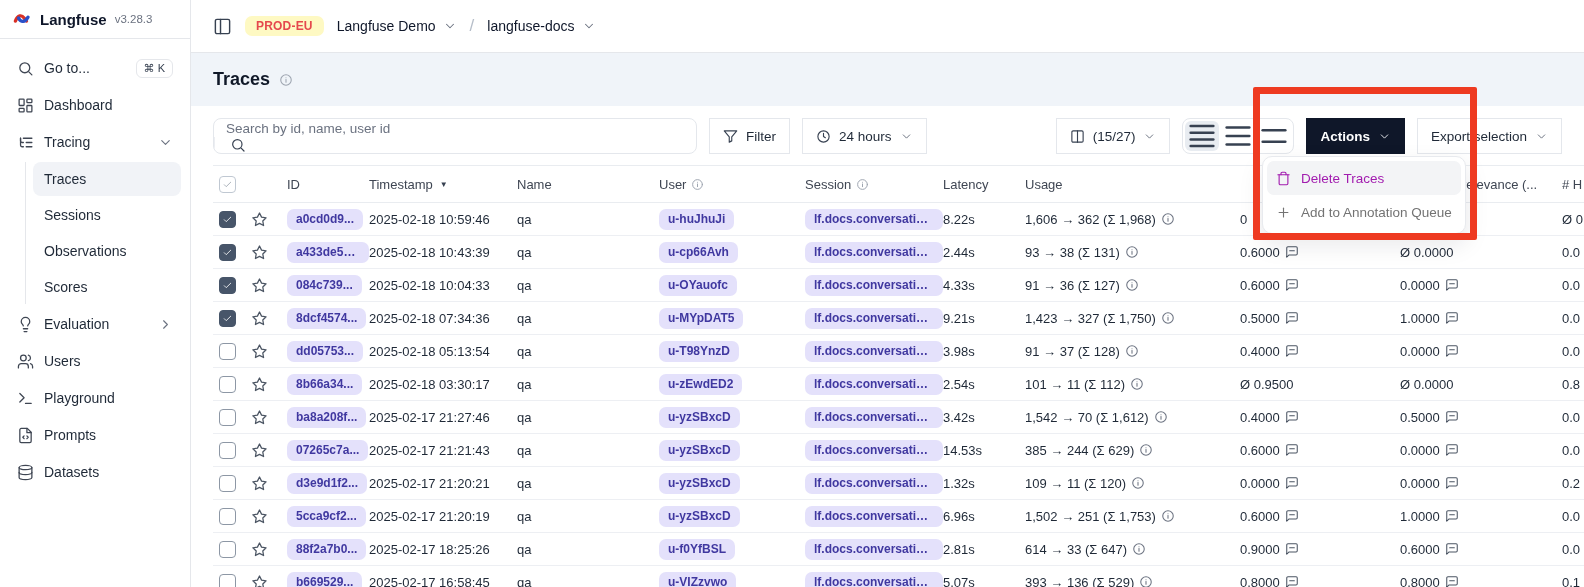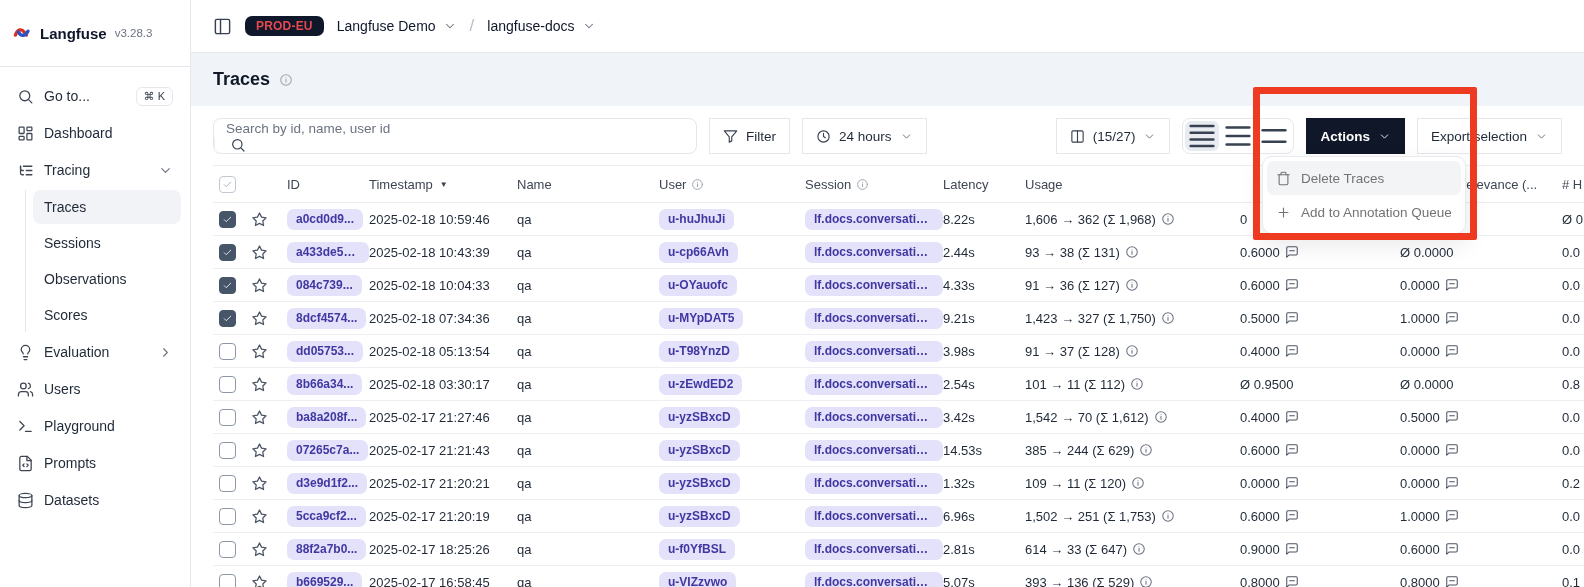--- a/index.html
+++ b/index.html
@@ -6,39 +6,39 @@
   html,body { width:1584px; height:587px; }
   body {
     position:relative; overflow:hidden; background:#fff;
     font-family:"Liberation Sans","DejaVu Sans",sans-serif; color:#111827;
   }
   svg { display:block; }
   .app { display:flex; width:100%; height:100%; }
 
   
   .left { width:191px; flex-shrink:0; border-right:1px solid #e5e7eb; background:#fff; }
-  .brand-row { height:67px; border-bottom:1px solid #e5e7eb; display:flex; align-items:center; padding:0 13px; gap:8px; }
+  .brand-row { height:39px; border-bottom:1px solid #e5e7eb; display:flex; align-items:center; padding:0 13px; gap:8px; }
   .brand-name { font-weight:700; font-size:15px; color:#0f172a; }
   .brand-ver { font-size:11.5px; color:#6b7280; }
   .banner { margin:10px 10px 6px; background:#fefce8; border:1px solid #ece5c3; border-radius:8px; padding:11px 12px; font-size:12.5px; color:#1f2937; line-height:1.35; }
   .banner a { color:#1f2937; text-decoration:underline; }
   .nav { padding:12px 9px 0; }
   .nav-item { display:flex; align-items:center; gap:10px; height:34px; padding:0 8px; margin-bottom:3px; border-radius:8px; font-size:14px; color:#1f2937; cursor:pointer; }
   .nav-item .ni { width:17px; height:17px; color:#3f4653; flex-shrink:0; }
   .nav-item .trail { margin-left:auto; color:#6b7280; width:15px; height:15px; }
   .kbd { margin-left:auto; border:1px solid #e5e7eb; border-radius:6px; padding:2px 7px; font-size:11px; color:#374151; background:#fff; white-space:nowrap; }
   .children { margin:0 0 3px 16px; border-left:1px solid #e5e7eb; padding-left:7px; }
   .child { height:34px; display:flex; align-items:center; padding:0 11px; margin-bottom:2px; font-size:14px; border-radius:8px; color:#1f2937; cursor:pointer; }
   .child.active { background:#f1f3f7; font-weight:500; }
 
   
   .right { flex:1; display:flex; flex-direction:column; min-width:0; }
   .topnav { height:53px; border-bottom:1px solid #e5e7eb; display:flex; align-items:center; gap:13px; padding:0 22px; flex-shrink:0; }
   .panel-icon { width:19px; height:19px; color:#374151; }
-  .env-badge { background:#0f172a; color:#e5484d; font-size:12px; font-weight:600; padding:3px 11px; border-radius:7px; letter-spacing:.2px; }
+  .env-badge { background:#fef9c3; color:#e5484d; font-size:12px; font-weight:600; padding:3px 11px; border-radius:7px; letter-spacing:.2px; }
   .crumb { font-size:14px; color:#0f172a; display:flex; align-items:center; gap:7px; cursor:pointer; }
   .crumb .cv { width:14px; height:14px; color:#6b7280; }
   .slash { color:#b6bec9; font-size:17px; font-weight:300; }
 
   .titlebar { height:53px; background:#f0f4f9; display:flex; align-items:center; gap:9px; padding:0 22px; flex-shrink:0; }
   .title { font-size:18px; font-weight:700; color:#101828; }
   .info-ic { width:14px; height:14px; color:#9ca3af; }
 
   .toolbar { display:flex; align-items:center; gap:12px; padding:12px 22px 11px; flex-shrink:0; }
   .search { width:484px; height:36px; border:1px solid #e4e7ec; border-radius:8px; display:flex; align-items:stretch; overflow:hidden; background:#fff;flex-direction:column; }
@@ -69,21 +69,21 @@
   .star { width:17px; height:17px; color:#4b5563; cursor:pointer; }
   .chip { background:#e4e1fb; color:#4038a0; font-weight:600; font-size:12px; padding:3.5px 9px; border-radius:7px; white-space:nowrap; overflow:hidden; text-overflow:ellipsis; max-width:100%; cursor:pointer; }
   .usage-ic,.cmt { width:14px; height:14px; color:#4b5563; flex-shrink:0; }
   .pad-rel { padding-left:62px; }
   .sc3 { padding-left:4px; }
 
   
   .dropdown { position:absolute; left:1262px; top:156px; width:204px; background:#fff; border:1px solid #e8eaee; border-radius:10px; box-shadow:0 10px 24px rgba(15,23,42,.10); padding:4px; z-index:40; }
   .dd-item { height:34px; display:flex; align-items:center; gap:10px; padding:0 9px; border-radius:7px; font-size:13.5px; color:#737373; cursor:pointer; }
   .dd-item .di { width:15px; height:15px; flex-shrink:0; }
-  .dd-item.muted { background:#f3f4f6; color:#737373; }
+  .dd-item.muted { background:#f3f4f6; color:#a21caf; }
   .redbox { position:absolute; left:1253px; top:87px; width:224px; height:153px; border:7px solid #ee3a21; border-radius:2px; z-index:50; pointer-events:none; }
 </style>
 </head>
 <body>
 
 <div class="app">
   <div class="left">
     <div class="brand-row">
       <span style="display: block;">
           <svg viewBox="0 0 24 24" style="width:19px;height:19px">

